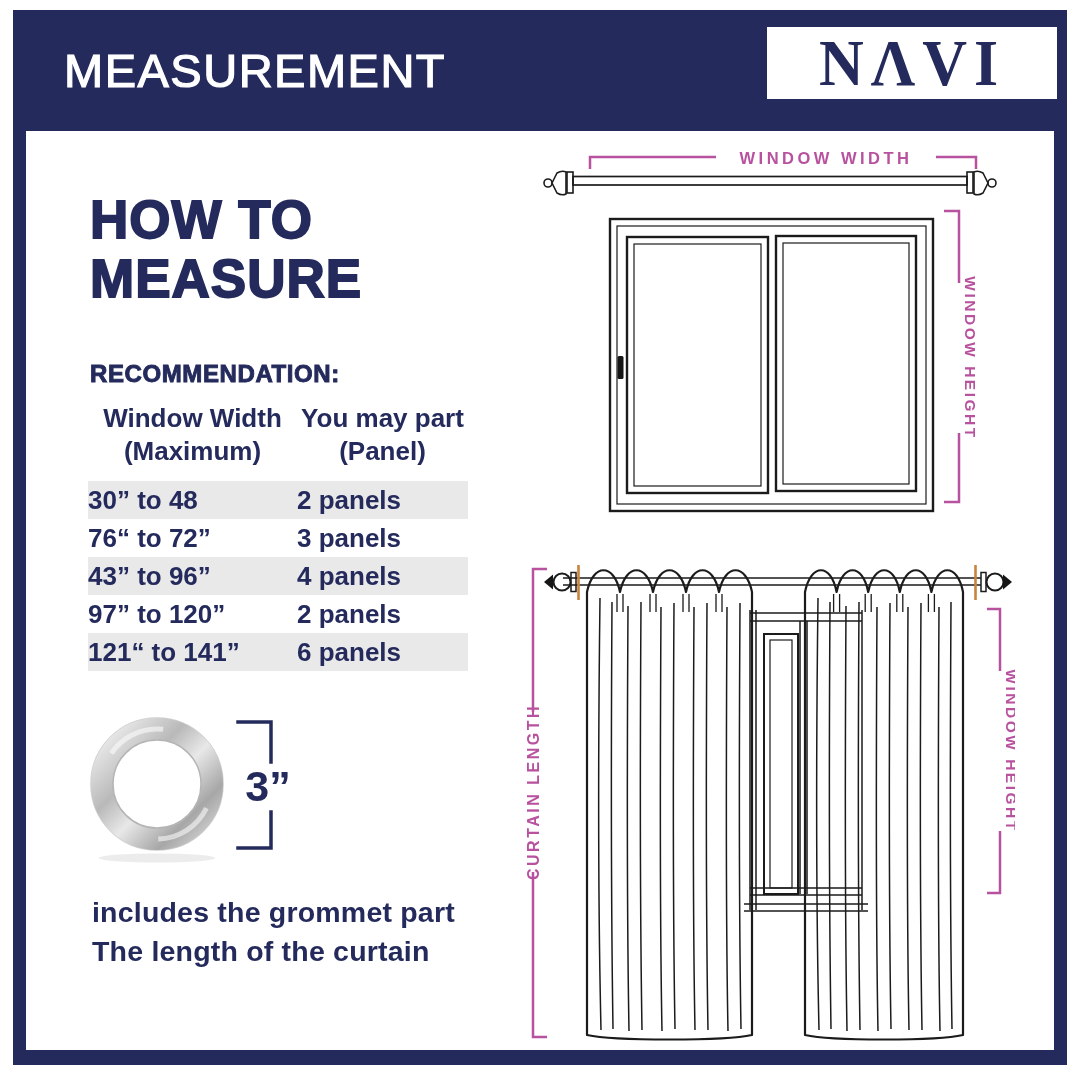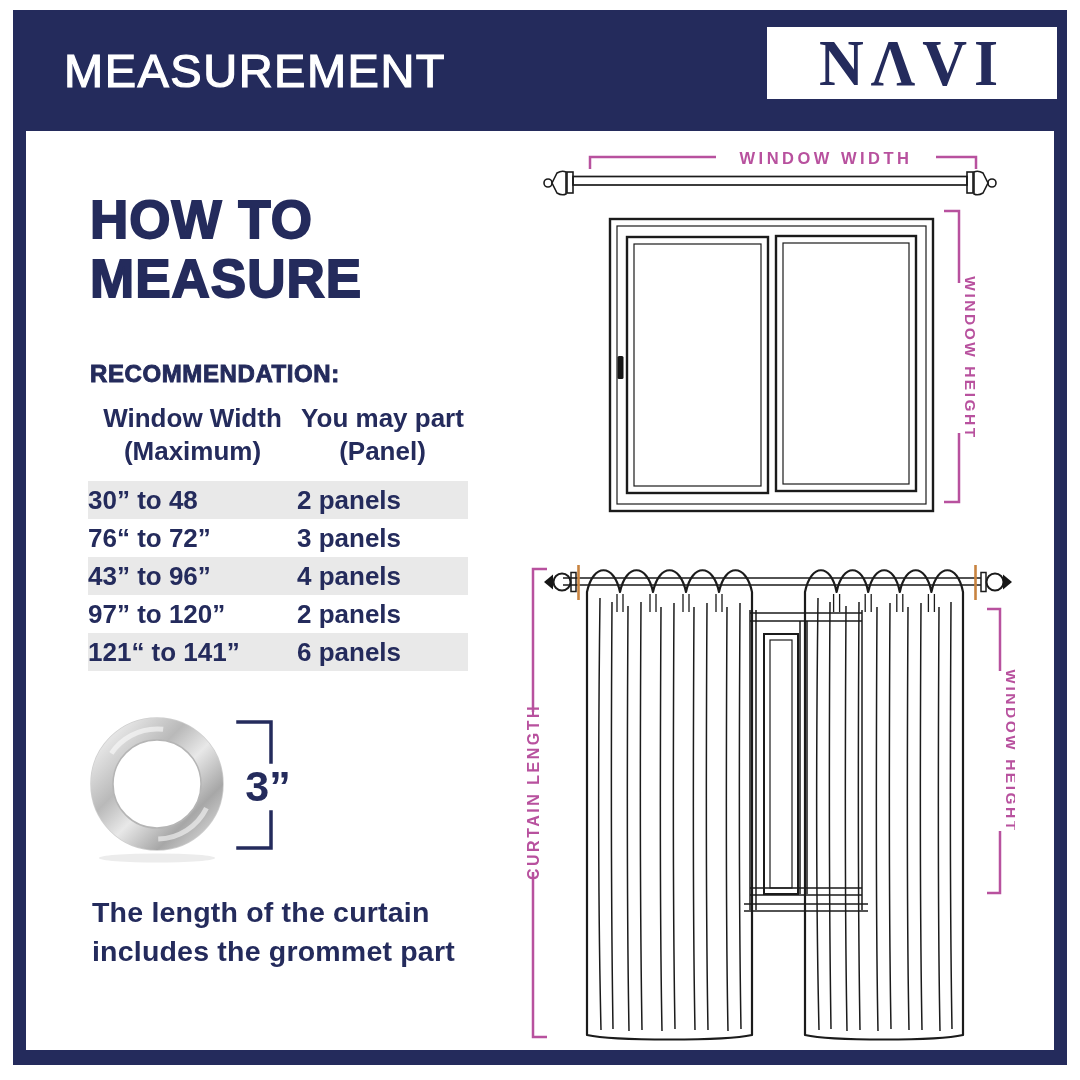--- a/index.html
+++ b/index.html
@@ -126,22 +126,22 @@
   <circle cx="72" cy="74" r="44" fill="#fff" stroke="#b5b5b5" stroke-width="1.5"></circle>
   <circle cx="72" cy="74" r="55" fill="none" stroke="#ffffff" stroke-width="5" opacity="0.55" stroke-dasharray="60 120" stroke-dashoffset="-25"></circle>
 </svg>
 
 <svg style="position:absolute;left:230px;top:705px;" width="75" height="155" viewBox="230 705 75 155">
   <path d="M238,722 H271 M271,722 V762 M271,812 V848 M238,848 H271" stroke="var(--navy)" stroke-width="3.5" fill="none" stroke-linecap="square"></path>
   <text x="268" y="801" text-anchor="middle" font-size="43" font-weight="700" fill="var(--navy)">3”</text>
 </svg>
 
 <div class="grommet-note">
+  <div>includes the grommet part</div>
   <div>The length of the curtain</div>
-  <div>includes the grommet part</div>
 </div>
 
 <svg style="position:absolute;left:525px;top:140px;" width="490" height="380" viewBox="525 140 490 380">
 
   <path class="p-line" d="M590,169 V157 H716 M936,157 H976 V169"></path>
   <text class="p-label" x="826" y="164" text-anchor="middle" font-size="16.5" letter-spacing="3.5">WINDOW WIDTH</text>
 
   <g>
     <circle class="sketch" cx="548" cy="183" r="4" stroke-width="1.6" fill="#fff"></circle>
     <path class="sketch" d="M552,183 L557,173 Q562,170 566,172 L566,194 Q562,196 557,193 Z" stroke-width="1.6" fill="#fff"></path>

